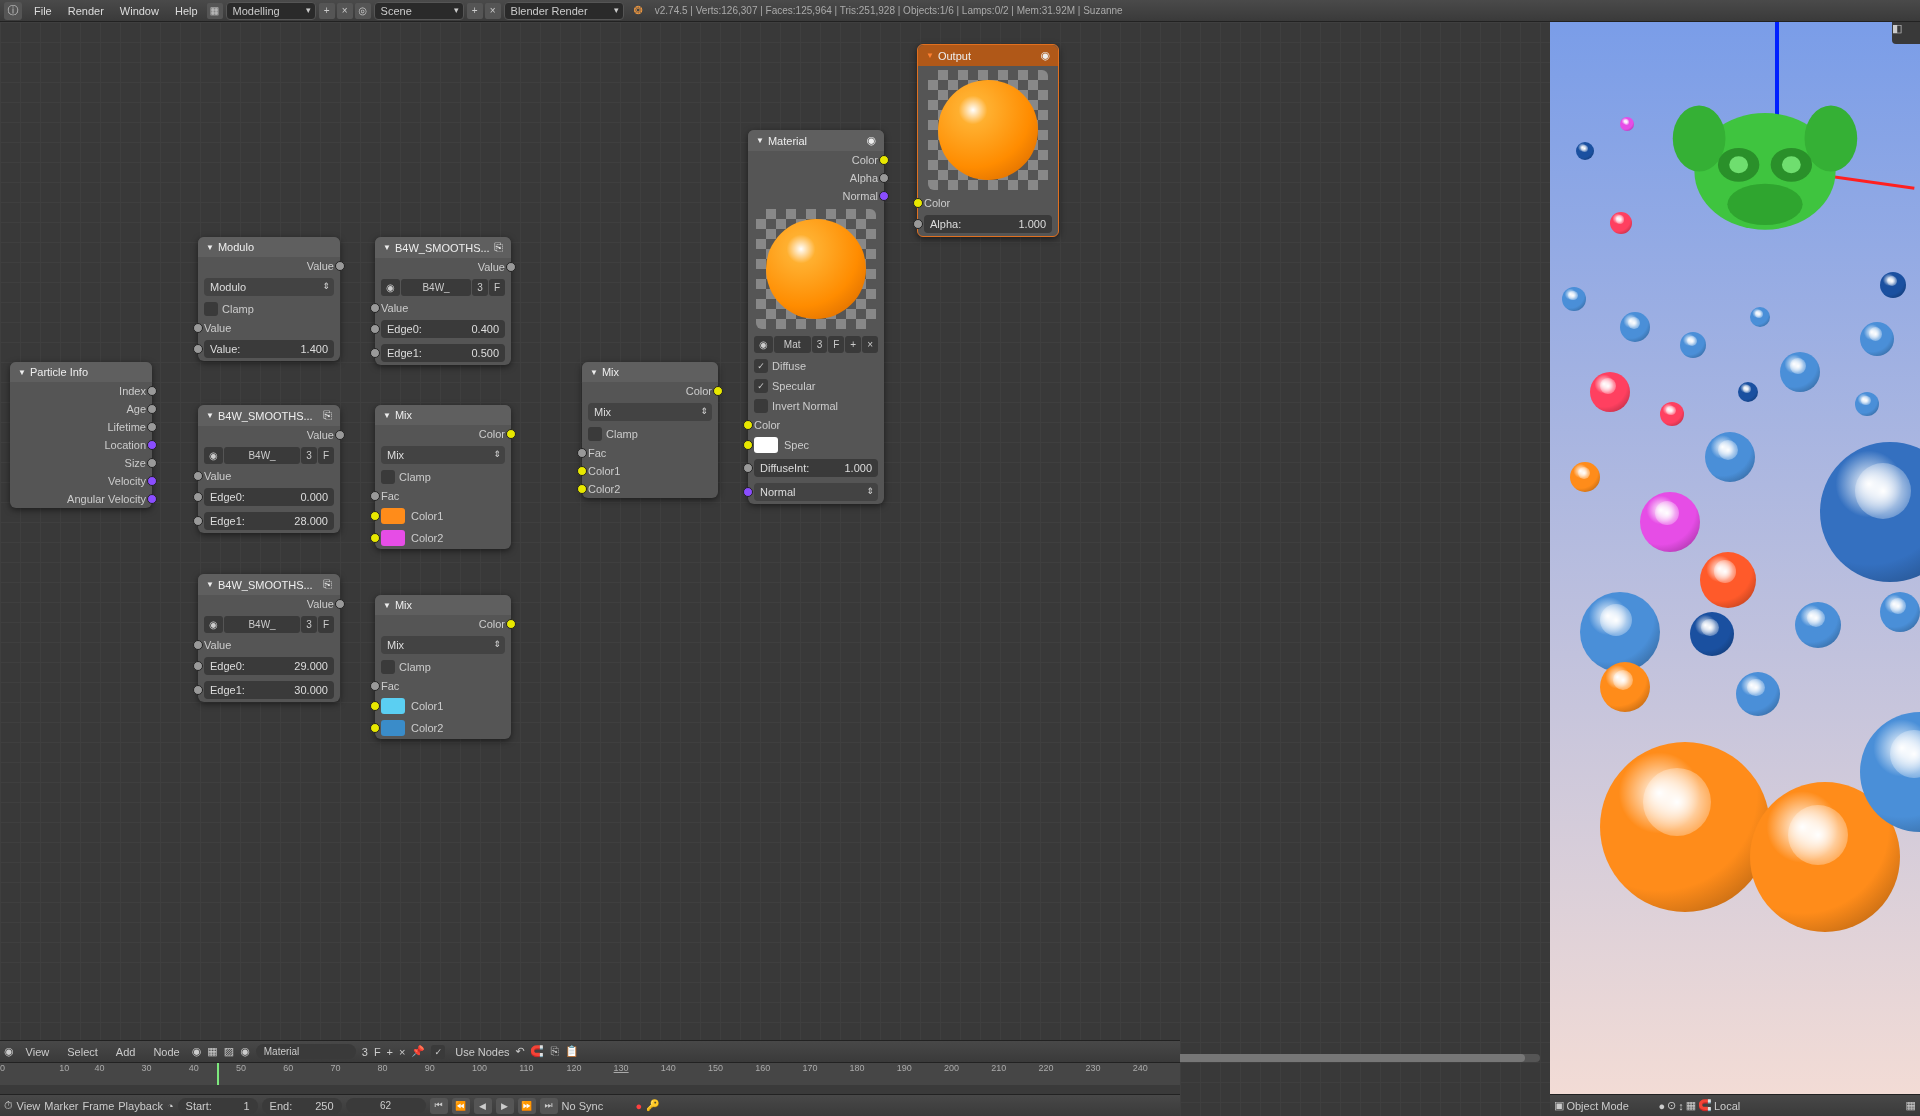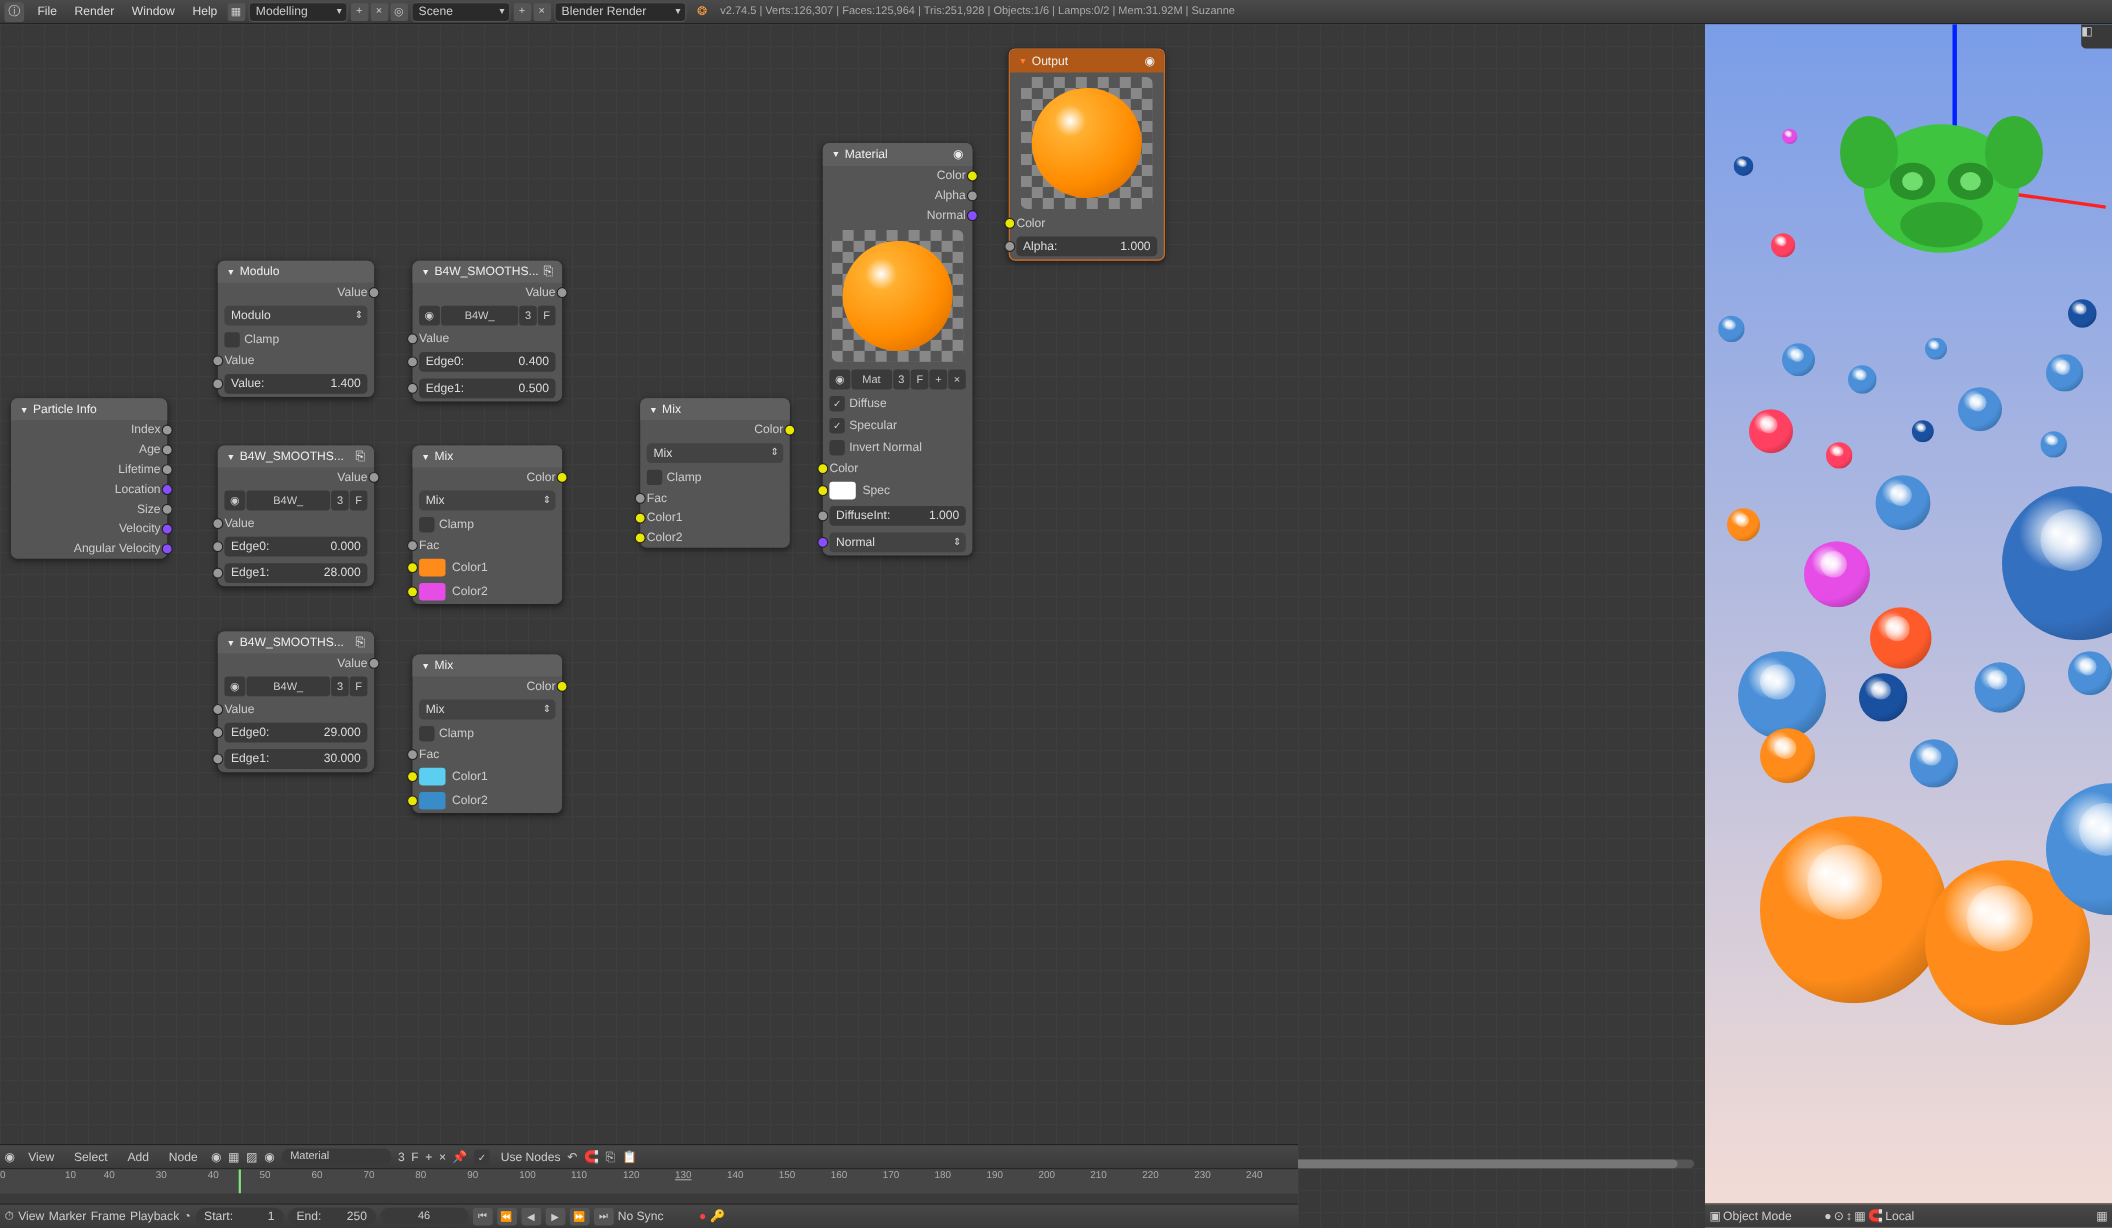--- a/index.html
+++ b/index.html
@@ -534,21 +534,21 @@
         <span class="btn">Playback</span>
         <div class="sq-btn">◔</div>
         <div class="num-field">
             <span>Start:</span>
             <span>1</span>
           </div>
         <div class="num-field">
             <span>End:</span>
             <span>250</span>
           </div>
-        <div class="num-field" style="justify-content:center">46</div>
+        <div class="num-field" style="justify-content:center">62</div>
         <div class="play-btn">⏮</div>
         <div class="play-btn">⏪</div>
         <div class="play-btn">◀</div>
         <div class="play-btn">▶</div>
         <div class="play-btn">⏩</div>
         <div class="play-btn">⏭</div>
         <div class="dropdown" style="min-width:70px">No Sync</div>
         <div class="sq-btn" style="color:#ff4040">●</div>
         <div class="sq-btn">🔑</div>
       </div>

